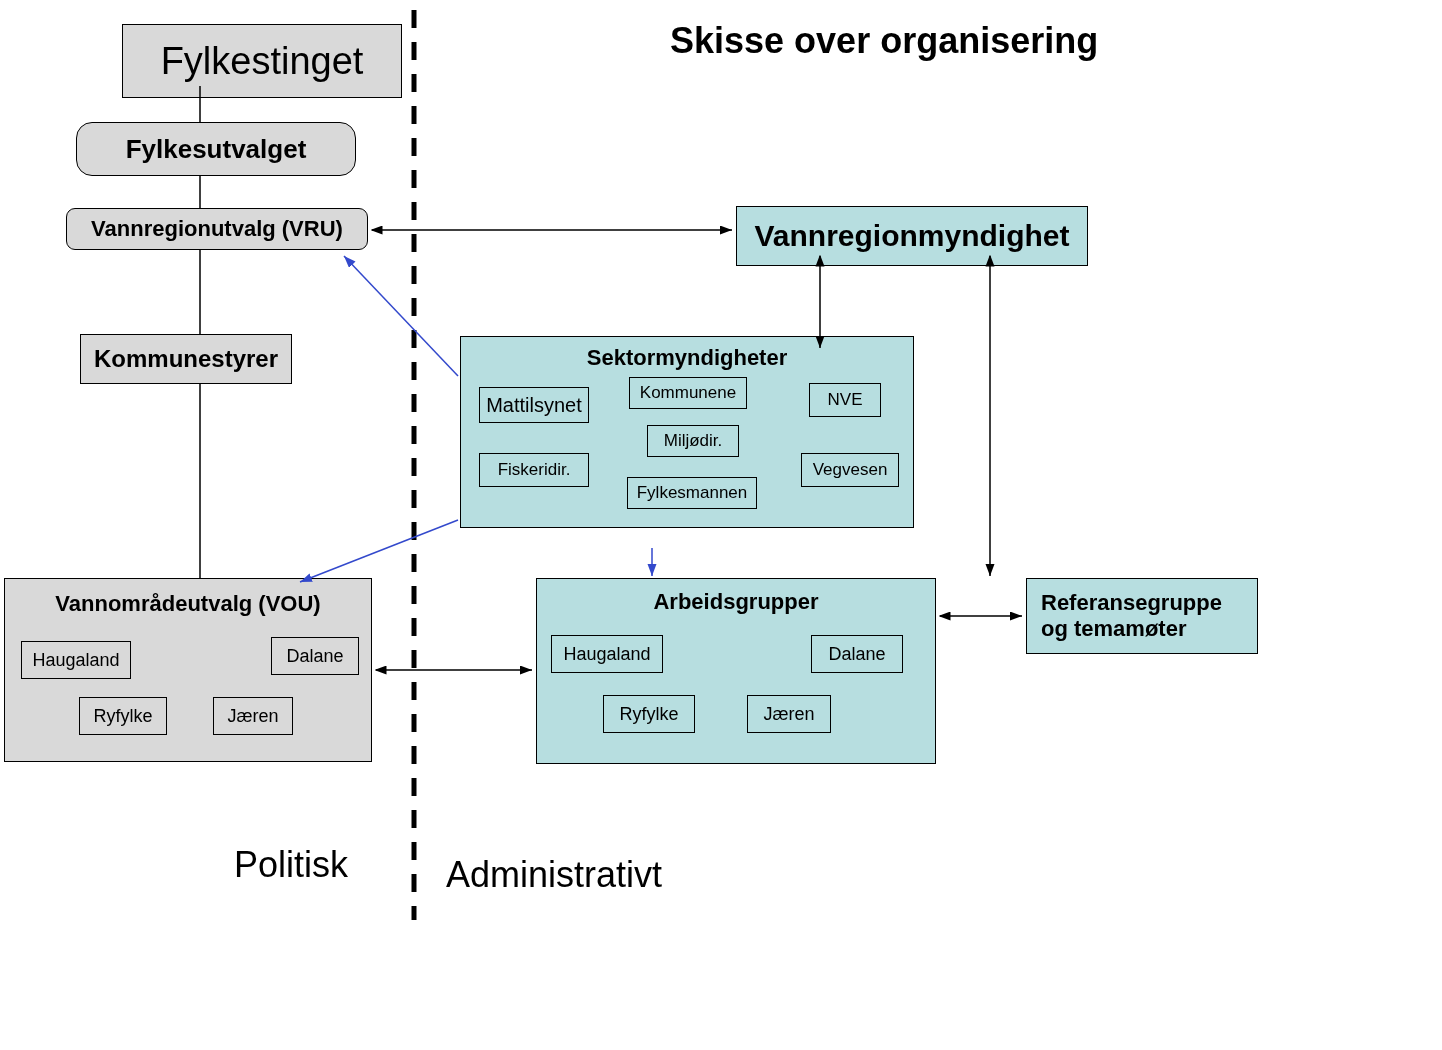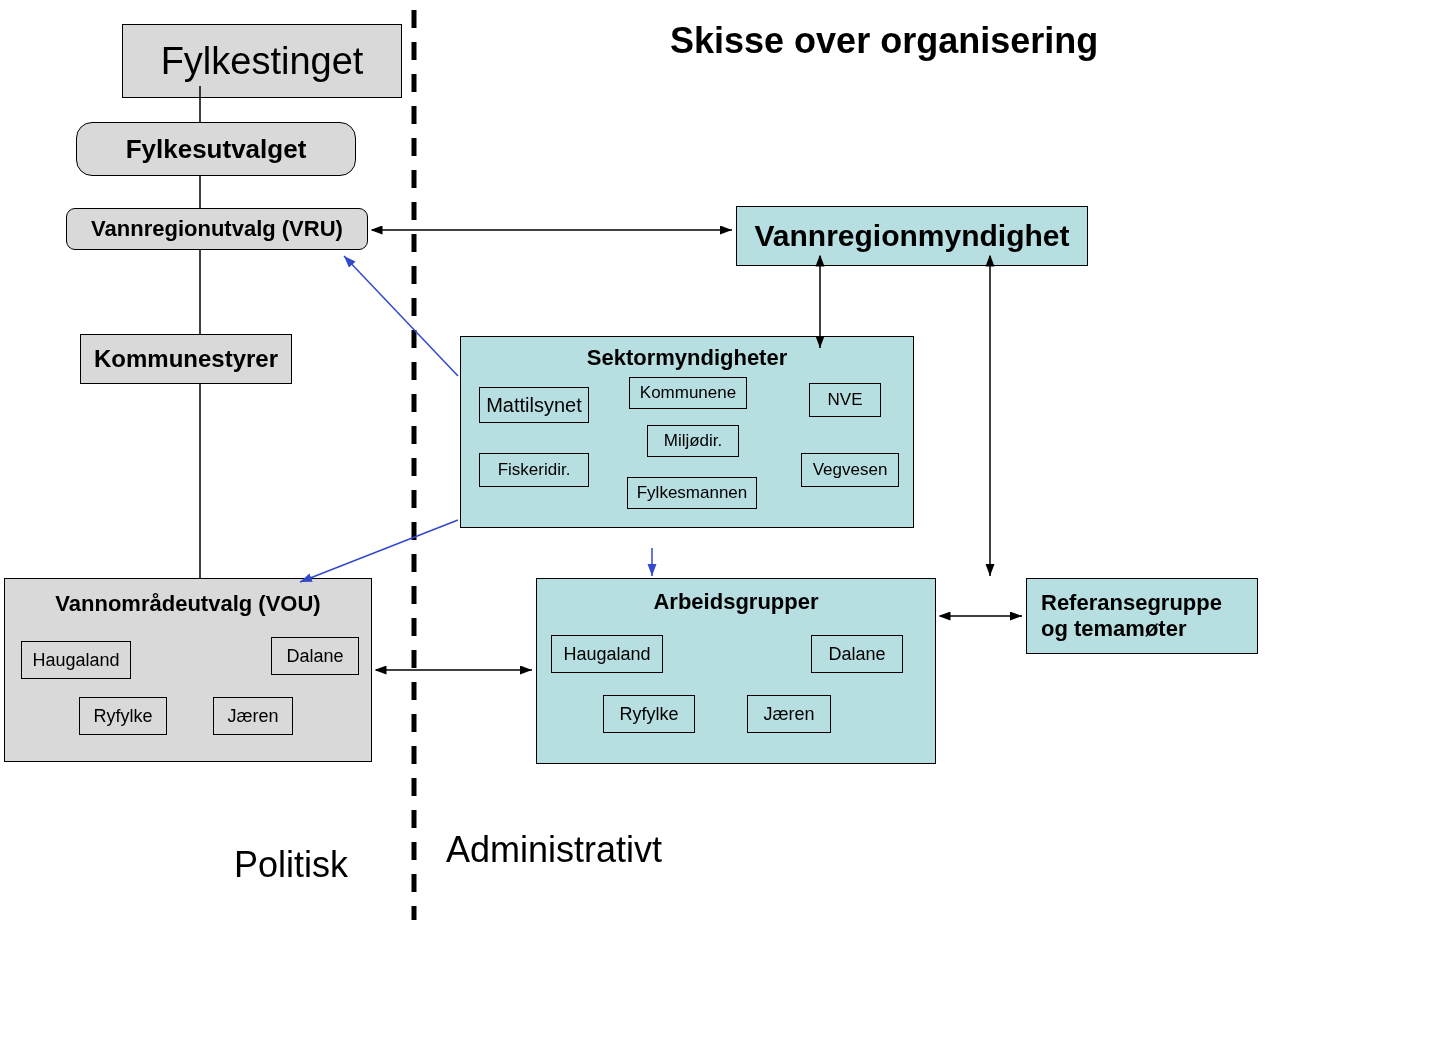--- a/index.html
+++ b/index.html
@@ -47,21 +47,21 @@
   <div style="font-size:22px;font-weight:bold;text-align:center;margin-top:6px;">Arbeidsgrupper</div>
   <div class="box" style="position:absolute;left:14px;top:56px;width:112px;height:38px;font-size:18px;background:#b7dee0;">Haugaland</div>
   <div class="box" style="position:absolute;left:274px;top:56px;width:92px;height:38px;font-size:18px;background:#b7dee0;">Dalane</div>
   <div class="box" style="position:absolute;left:66px;top:116px;width:92px;height:38px;font-size:18px;background:#b7dee0;">Ryfylke</div>
   <div class="box" style="position:absolute;left:210px;top:116px;width:84px;height:38px;font-size:18px;background:#b7dee0;">Jæren</div>
 </div>
 
 <div class="box teal" style="left:1026px;top:578px;width:232px;height:76px;font-size:22px;font-weight:bold;text-align:left;justify-content:flex-start;padding-left:14px;">Referansegruppe og temamøter</div>
 
 <div class="footer-label" style="left:234px;top:830px;margin-top:14px;">Politisk</div>
-<div class="footer-label" style="left:446px;top:829px;">Administrativt</div>
+<div class="footer-label" style="left:446px;top:854px;">Administrativt</div>
 
 <svg width="1442" height="1050">
   <defs>
     <marker id="arr" markerWidth="10" markerHeight="10" refX="8" refY="3" orient="auto">
       <path d="M0,0 L8,3 L0,6 Z" fill="#000"></path>
     </marker>
     <marker id="arrS" markerWidth="10" markerHeight="10" refX="1" refY="3" orient="auto">
       <path d="M8,0 L0,3 L8,6 Z" fill="#000"></path>
     </marker>
     <marker id="arrB" markerWidth="10" markerHeight="10" refX="8" refY="3" orient="auto">

